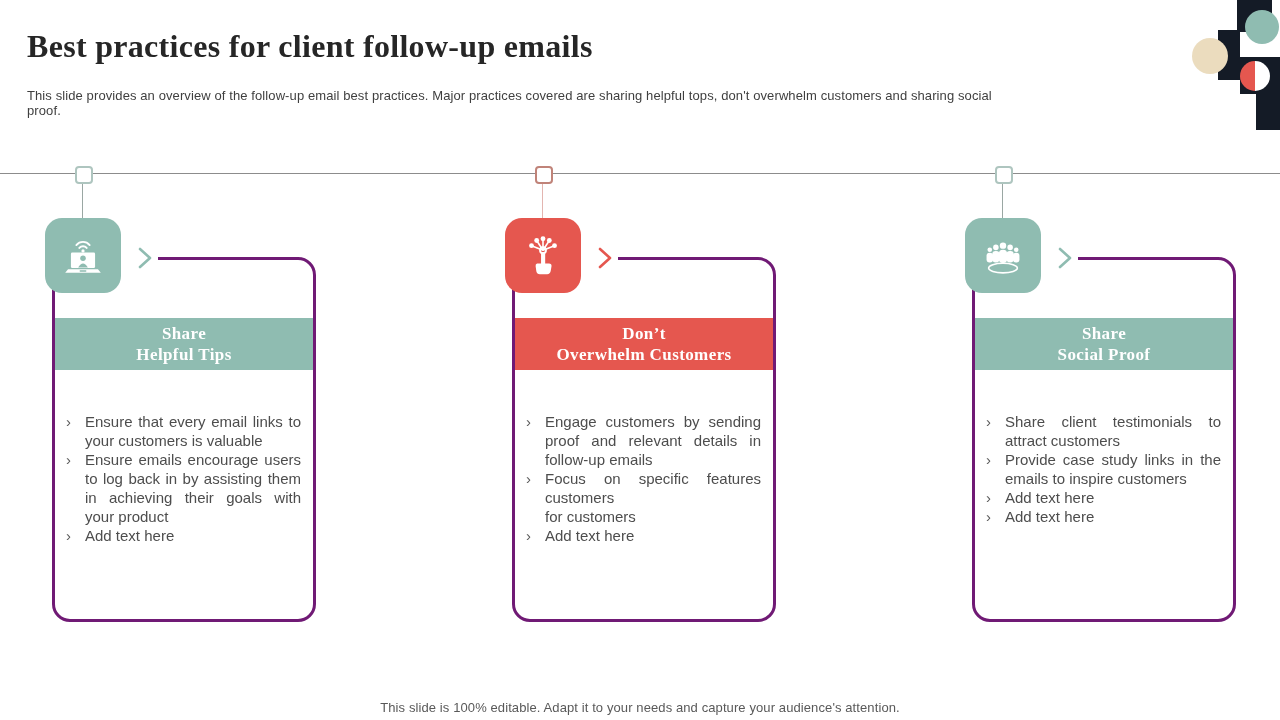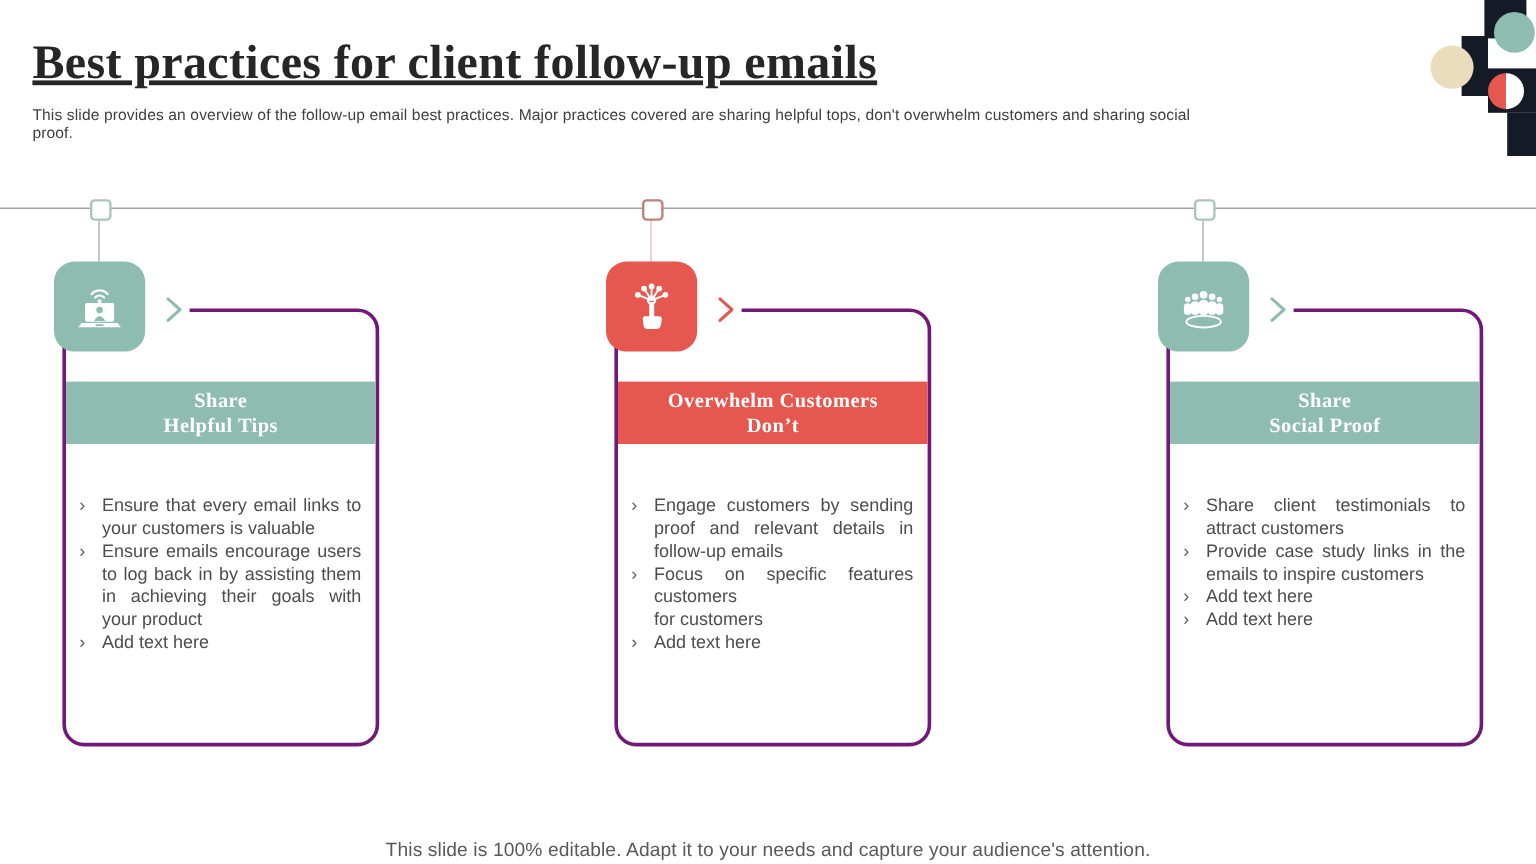--- a/index.html
+++ b/index.html
@@ -1,21 +1,21 @@
 <!DOCTYPE html>
 <html style="--teal-c: #8FBCB1; --red-c: #E5574F; --dark-c: #141B26; --beige-c: #EBDCBE;"><head>
 <meta charset="utf-8">
 <style>
   html,body{margin:0;padding:0;width:1280px;height:720px;background:#ffffff;overflow:hidden;
     font-family:"Liberation Sans",sans-serif;position:relative;}
   :root{--teal-c:#8FBCB1;--red-c:#E5574F;--dark-c:#141B26;--beige-c:#EBDCBE;}
 
   
   .title{position:absolute;left:27px;top:28px;width:980px;margin:0;
-    font-family:"Liberation Serif",serif;font-weight:700;font-size:40px;color:#262626;letter-spacing:.3px;text-decoration:underline;}
+    font-family:"Liberation Serif",serif;font-weight:700;font-size:32px;color:#262626;letter-spacing:.3px;}
   .subtitle{position:absolute;left:27px;top:88px;width:1000px;font-size:13px;color:#3f3f3f;letter-spacing:.1px;}
 
   
   .deco{position:absolute;}
   .deco.sq{background:var(--dark-c);}
   .sq-a{left:1237px;top:0;width:35px;height:32px;}
   .sq-b{left:1218px;top:30px;width:22px;height:50px;}
   .sq-c{left:1240px;top:57px;width:40px;height:37px;}
   .sq-d{left:1256px;top:94px;width:24px;height:36px;}
   .circ{border-radius:50%;}
@@ -53,21 +53,21 @@
     font-family:"Liberation Serif",serif;font-weight:700;font-size:17px;color:#ffffff;
     letter-spacing:.4px;line-height:1.25;}
 
   .bullets{position:absolute;left:0;right:0;top:152px;margin:0;padding:0 12px 0 0;list-style:none;}
   .bullets li{position:relative;padding-left:30px;font-size:15px;line-height:19px;color:#4d4d4d;}
   .bullets .marker{position:absolute;left:11px;top:0;color:#5a5a5a;}
   .bullets .btext{display:block;white-space:pre-line;text-align:justify;}
 
   
   .footer{position:absolute;left:0;top:700px;width:1280px;text-align:center;
-    font-size:16px;color:#595959;letter-spacing:.1px;}
+    font-size:13px;color:#595959;letter-spacing:.1px;}
 </style>
 </head>
 <body>
 
 <h1 class="title">Best practices for client follow-up emails</h1>
 <div class="subtitle">This slide provides an overview of the follow-up email best practices. Major practices covered are sharing helpful tops, don't overwhelm customers and sharing social proof.</div>
 
 <div class="deco sq sq-a"></div>
 <div class="deco sq sq-b"></div>
 <div class="deco circ circ-teal"></div>
@@ -117,22 +117,22 @@
   <svg class="chev" viewBox="0 0 17 24">
     <polyline points="3,3 13,12 3,21" fill="none" stroke="currentColor" stroke-width="2.6" stroke-linecap="round" stroke-linejoin="round"></polyline>
   </svg>
 </div>
 
 <div class="col c2 red">
   <div class="node"></div>
   <div class="vline"></div>
   <div class="card">
     <div class="band">
+      <span>Don’t</span>
       <span>Overwhelm Customers</span>
-      <span>Don’t</span>
     </div>
     <ul class="bullets">
         <li>
           <span class="marker">›</span>
           <span class="btext">Engage customers by sending proof and relevant details in follow-up emails</span>
         </li>
         <li>
           <span class="marker">›</span>
           <span class="btext">Focus on specific features customers
 for customers</span>

